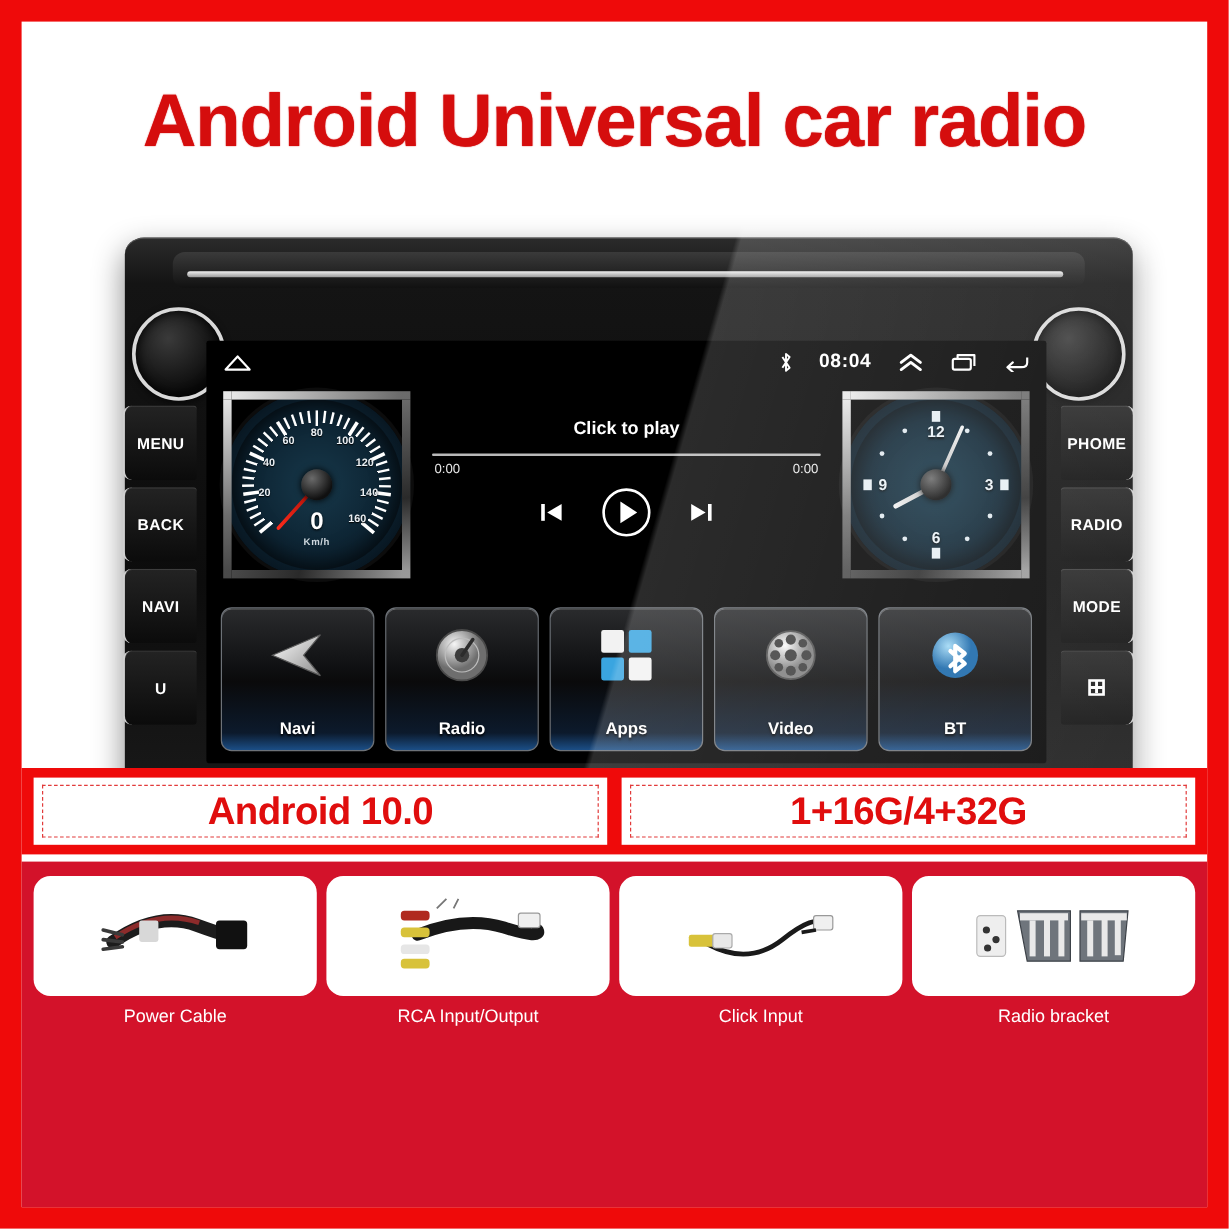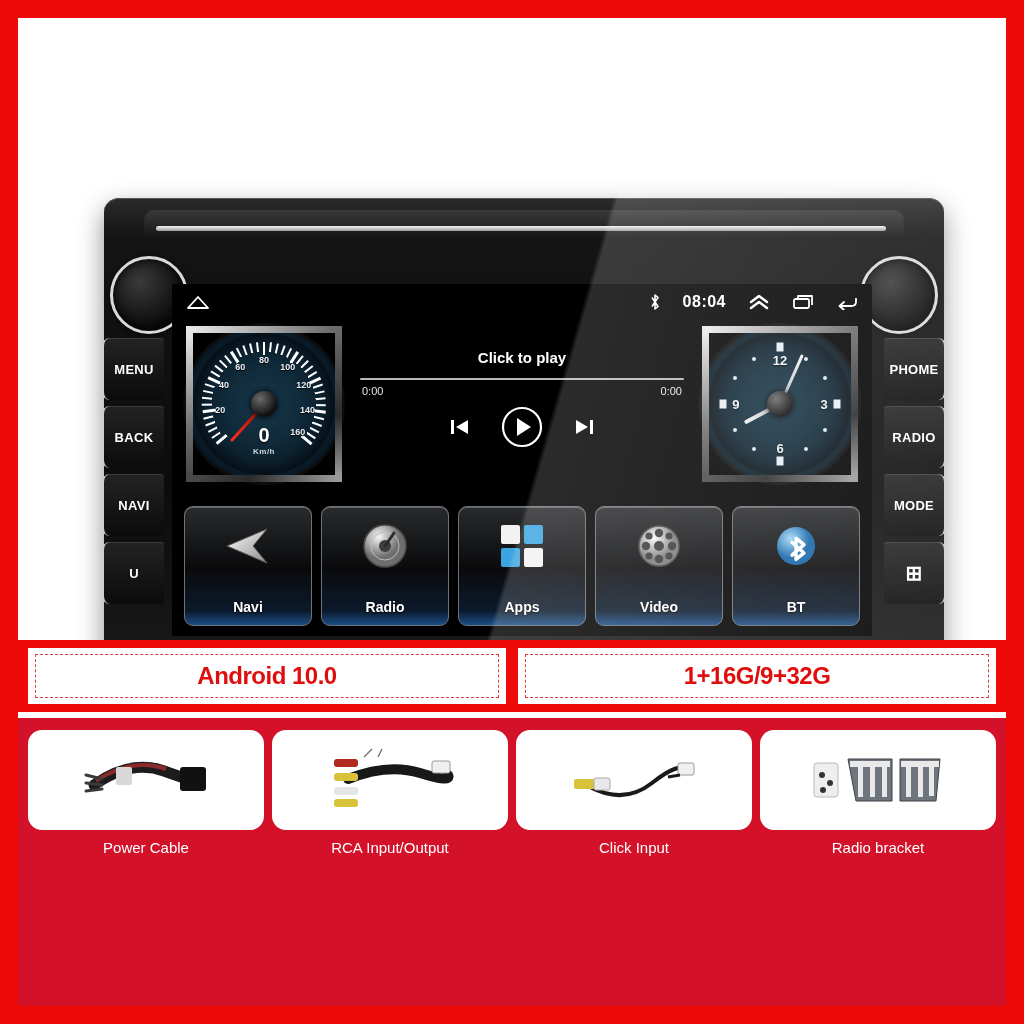--- a/index.html
+++ b/index.html
@@ -227,21 +227,21 @@
   }
   .spec{
     flex:1 1 0;height:56px;background:#fff;
     display:flex;align-items:center;justify-content:center;
     box-sizing:border-box;
   }
   .spec-inner{
     width:calc(100% - 16px);height:calc(100% - 14px);
     border:1.5px dashed #e23b3b;
     display:flex;align-items:center;justify-content:center;
-    color:#e00d0d;font-size:24px;font-weight:bold;letter-spacing:-.5px;
+    color:#e00d0d;font-size:32px;font-weight:bold;letter-spacing:-.5px;
     white-space:nowrap;
   }
 
   
   .accessories{
     position:absolute;left:0;right:0;top:700px;bottom:0;
     background:#d3122a;
     display:flex;align-items:flex-start;justify-content:space-between;
     padding:12px 10px 4px 10px;box-sizing:border-box;gap:8px;
   }
@@ -255,20 +255,21 @@
   }
   .acc-label{
     color:#fff;font-size:15px;margin-top:9px;white-space:nowrap;
   }
 </style>
 </head>
 <body>
 
 <div id="page">
 
+  <div class="title">Android Universal car radio</div>
 
   <div class="device-wrap">
     <div class="device">
 
       <div class="top-bevel"></div>
       <div class="top-strip"></div>
 
       <div class="knob left"></div>
       <div class="knob right"></div>
 
@@ -538,21 +539,21 @@
       </div>
     </div>
     <div class="glare"></div>
   </div>
 
   <div class="specs">
     <div class="spec">
       <div class="spec-inner">Android 10.0</div>
     </div>
     <div class="spec">
-      <div class="spec-inner">1+16G/9+32G</div>
+      <div class="spec-inner">1+16G/4+32G</div>
     </div>
   </div>
 
   <div class="accessories">
 
     <div class="acc">
       <div class="acc-card">
         <svg width="140" height="70" viewBox="0 0 140 70">
           <path d="M18 40 Q55 14 88 26 T124 36" stroke="#1c1c1c" stroke-width="11" fill="none" stroke-linecap="round"></path>
           <path d="M20 36 Q56 12 90 24" stroke="#8c2b2b" stroke-width="4" fill="none"></path>

